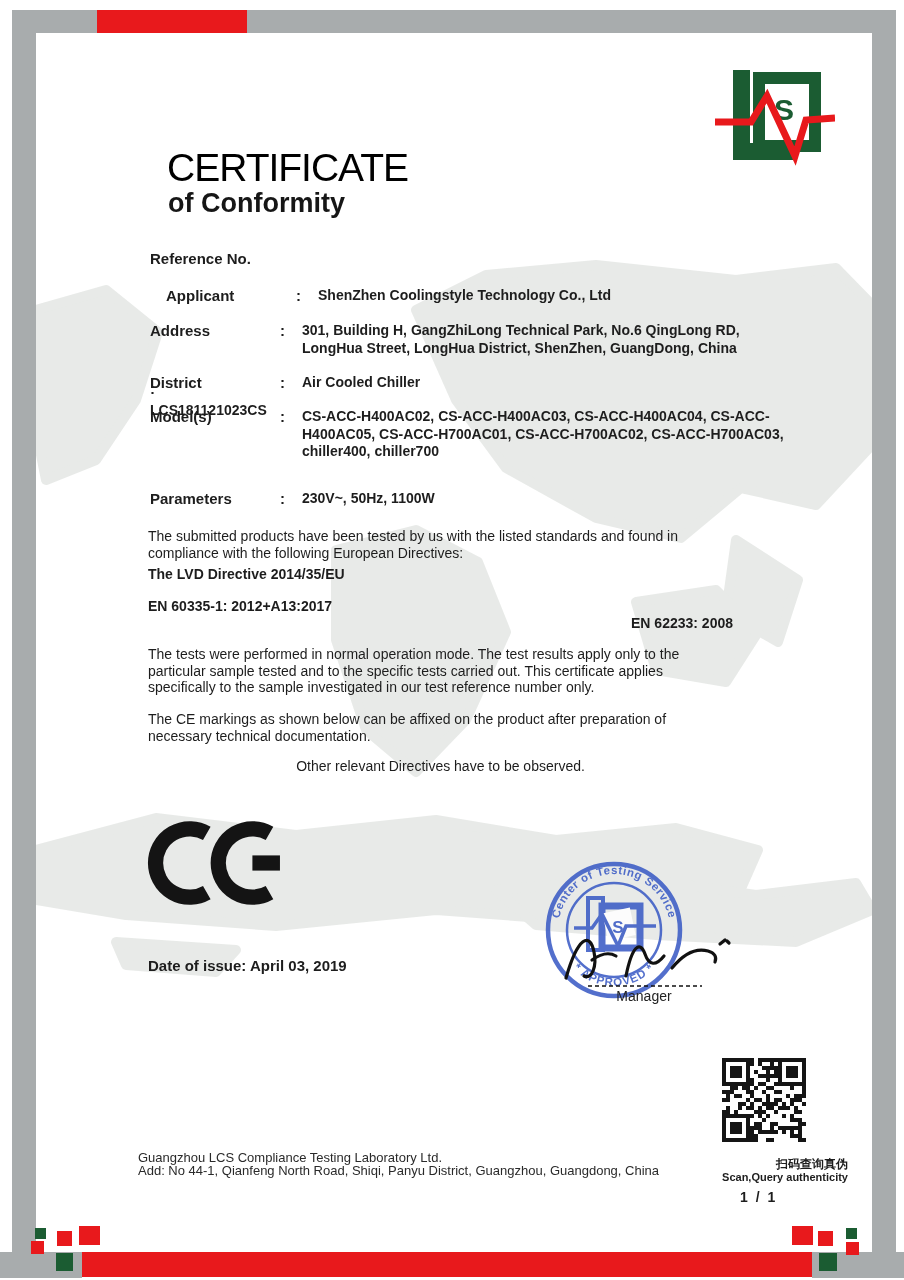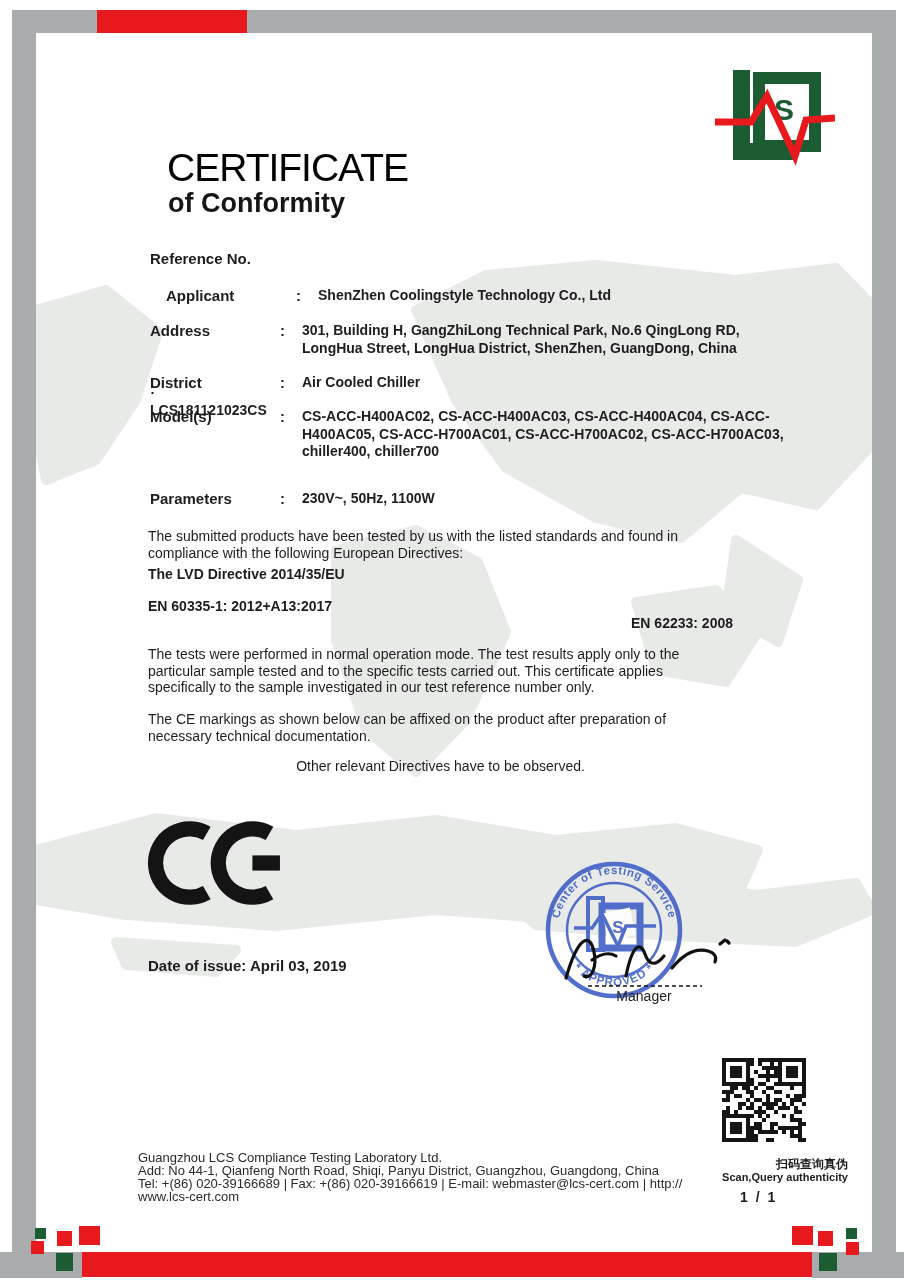--- a/index.html
+++ b/index.html
@@ -154,21 +154,20 @@
       <path d="M 142 120 Q 160 98 178 103 Q 188 106 185 114"></path>
       <path d="M 190 96 l 5 -4"></path>
       <path d="M 197 93 l 2 2"></path>
     </g>
     <path d="M 58 138 H 172" stroke="#111" stroke-width="1.6" stroke-dasharray="4 3" fill="none"></path>
     <text x="114" y="153" font-size="14" fill="#222" text-anchor="middle">Manager</text>
   </svg>
 
   <div class="abs foot" style="left:138px;top:1151px;width:560px;">Guangzhou LCS Compliance Testing Laboratory Ltd.</div>
   <div class="abs foot" style="left:138px;top:1164px;width:560px;">Add: No 44-1, Qianfeng North Road, Shiqi, Panyu District, Guangzhou, Guangdong, China</div>
-  <div class="abs foot" style="left:138px;top:1177px;width:580px;">Tel: +(86) 020-39166689  |  Fax: +(86) 020-39166619  |  E-mail: webmaster@lcs-cert.com  |  http:// www.lcs-cert.com</div>
 
   <div class="abs" style="left:722px;top:1058px;width:88px;height:88px;">
       <svg width="84" height="84" xmlns="http://www.w3.org/2000/svg">
         <rect x="28" y="0" width="4" height="4" fill="#151515"></rect>
         <rect x="36" y="0" width="4" height="4" fill="#151515"></rect>
         <rect x="40" y="0" width="4" height="4" fill="#151515"></rect>
         <rect x="44" y="0" width="4" height="4" fill="#151515"></rect>
         <rect x="48" y="0" width="4" height="4" fill="#151515"></rect>
         <rect x="52" y="0" width="4" height="4" fill="#151515"></rect>
         <rect x="28" y="4" width="4" height="4" fill="#151515"></rect>

